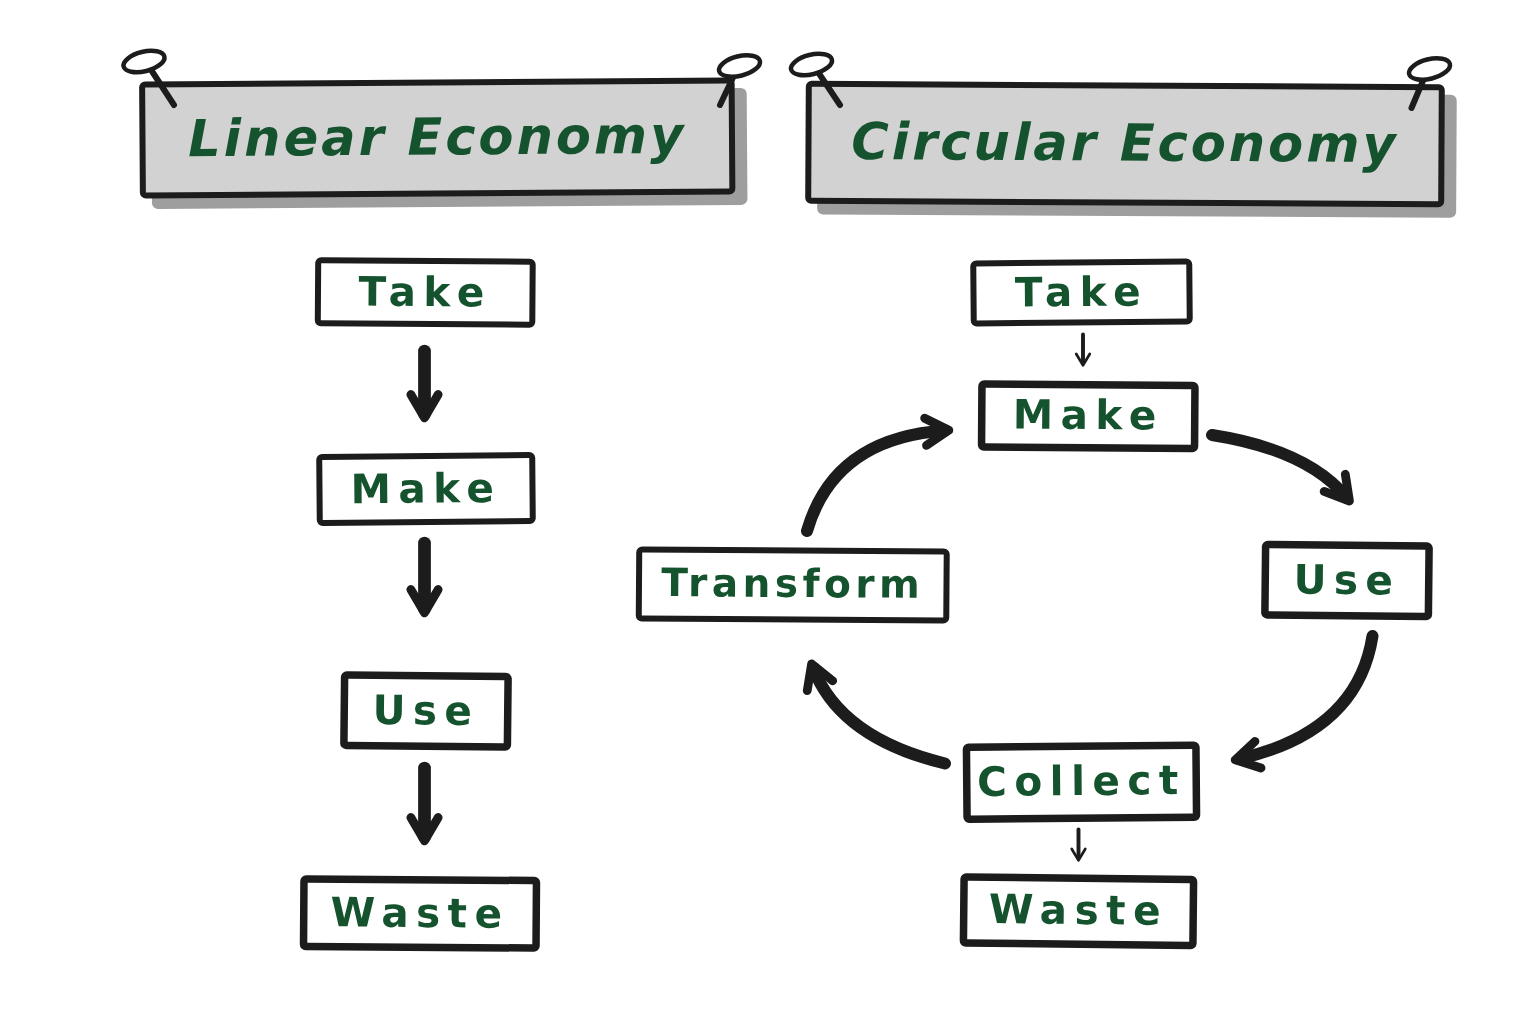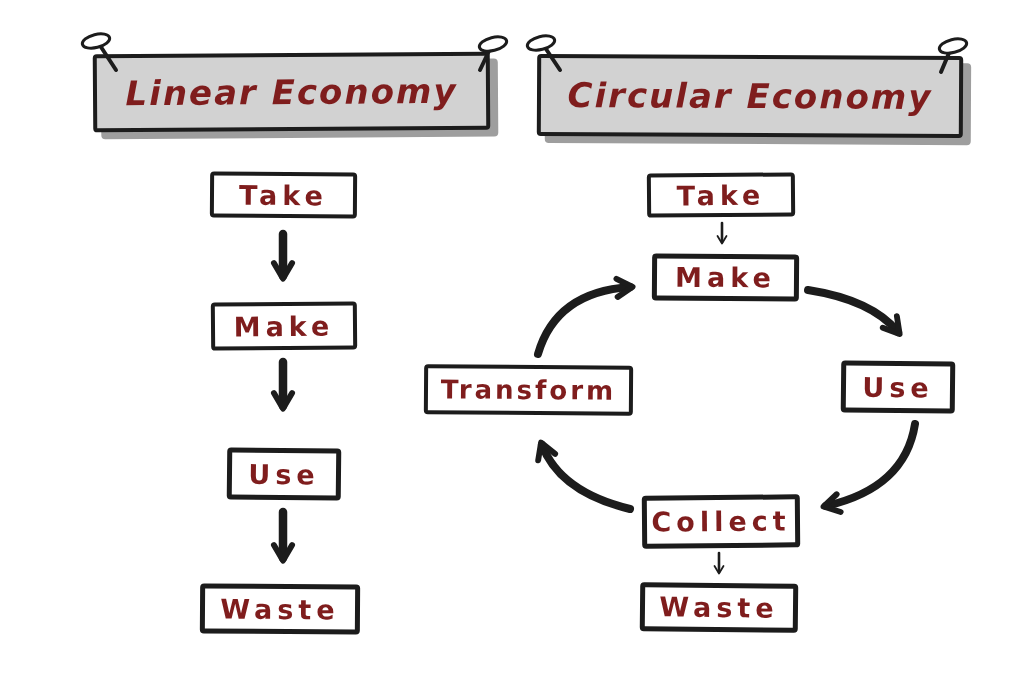--- a/index.html
+++ b/index.html
@@ -1,18 +1,18 @@
 <!DOCTYPE html>
 <html><head>
 <meta charset="utf-8">
 <style>
   html,body{margin:0;padding:0;background:#ffffff;}
   .stage{
     position:relative;width:988px;height:683px;background:#ffffff;overflow:hidden;
-    font-family:"DejaVu Sans","Liberation Sans",sans-serif;color:#7f1d1d;
+    font-family:"DejaVu Sans","Liberation Sans",sans-serif;color:#14532d;
   }
   .banner{
     position:absolute;background:#d2d2d2;border:4px solid #1c1c1c;border-radius:4px;
     box-shadow:8px 7px 0 #9e9e9e;display:flex;align-items:center;justify-content:center;
     z-index:1;
   }
   .banner span{
     font-size:34px;font-weight:700;letter-spacing:2px;font-style:italic;white-space:nowrap;
   }
   .bn1{transform:rotate(-0.4deg);}

